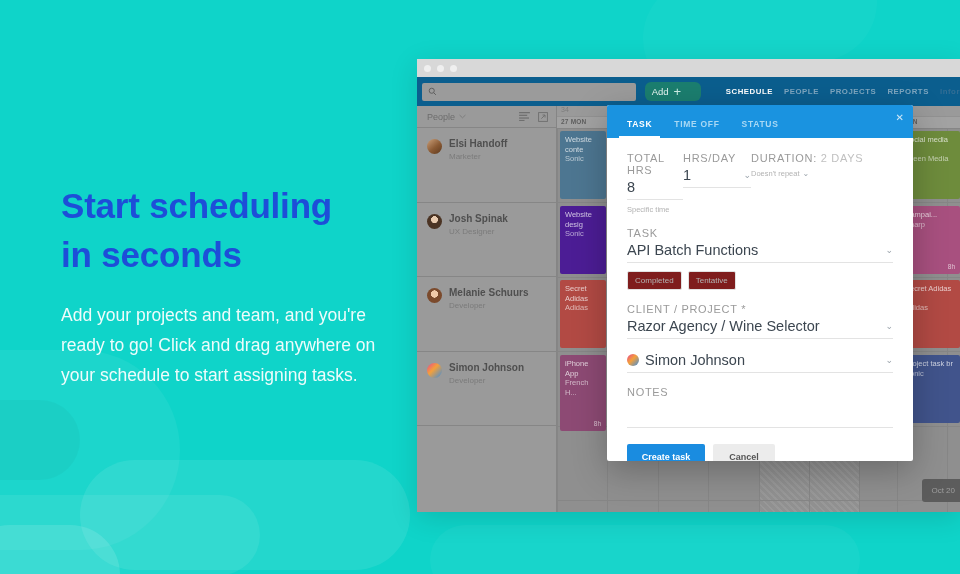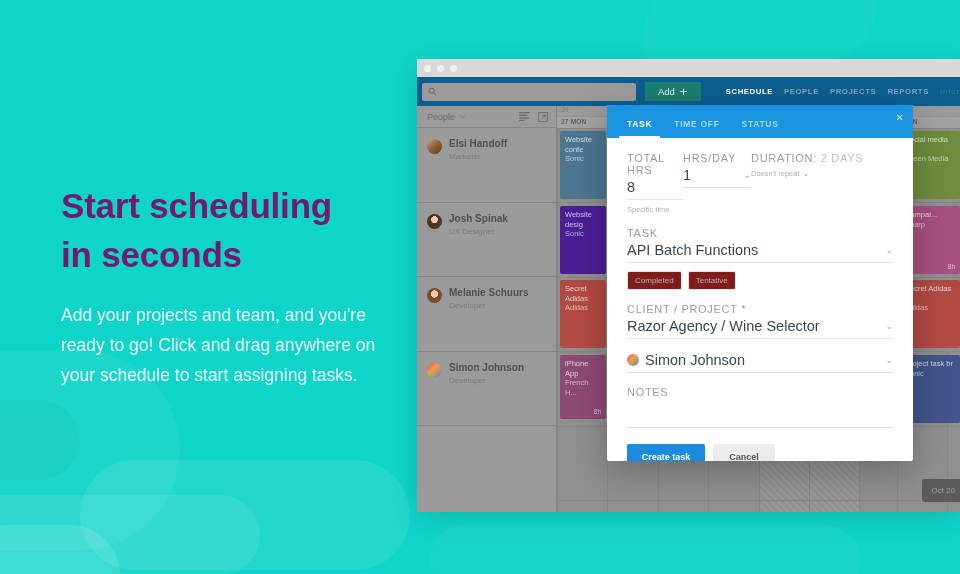--- a/index.html
+++ b/index.html
@@ -19,21 +19,21 @@
   .p3{left:-40px;top:525px;width:160px;height:100px;border-radius:60px;background:rgba(255,255,255,.12);}
   .p4{left:-60px;top:495px;width:320px;height:80px;border-radius:50px;background:rgba(255,255,255,.075);}
   .p5{left:-80px;top:400px;width:160px;height:80px;border-radius:0 60px 60px 0;background:rgba(0,0,0,.03);}
   .p6{left:430px;top:525px;width:430px;height:70px;border-radius:40px;background:rgba(255,255,255,.04);}
   .p7{left:640px;top:-40px;width:240px;height:120px;border-radius:60px;background:rgba(255,255,255,.028);transform:rotate(-18deg);}
 
   
   .copy{position:absolute;left:61px;top:181px;width:330px;color:#fff;}
   .copy h1{
     margin:0;font-size:35px;line-height:49px;font-weight:bold;
-    letter-spacing:-.2px;color:#701a75;
+    letter-spacing:-.2px;color:#1d4ed8;
   }
   .copy p{
     margin:21px 0 0 0;font-size:17.5px;line-height:30px;
     color:rgba(255,255,255,.93);font-weight:normal;
   }
 
   
   .app-window{
     position:absolute;left:417px;top:59px;width:543px;height:453px;
     background:#d8d8d8;overflow:hidden;
@@ -48,23 +48,23 @@
     padding:0 0 0 5px;position:relative;
   }
   .search{
     width:272px;height:18px;background:#9b9b9b;border-radius:2px;
     display:flex;align-items:center;padding:0 6px;box-sizing:border-box;
   }
   .search svg{flex:0 0 auto;}
   .search-text{font-size:8px;color:#cfcfcf;margin-left:4px;}
   .add-btn{
     margin-left:9px;height:19px;min-width:42px;padding:0 7px;
-    background:#1b7e6f;border-radius:0;color:#e8f6f3;
+    background:#1b7e6f;border-radius:6px;color:#e8f6f3;
     font-size:9.5px;display:flex;align-items:center;gap:5px;
-    justify-content:center;
+    justify-content:flex-start;
   }
   .add-btn .plus{font-size:13px;line-height:1;color:#cfeee7;}
   .nav{display:flex;align-items:center;gap:11px;margin-left:25px;}
   .nav span{font-size:7.8px;letter-spacing:.55px;color:#7ea6bf;font-weight:bold;}
   .nav span.active{color:#ffffff;}
   .nav span.muted{color:#336e95;}
 
   
   .body-area{position:relative;height:406px;background:#8f8f8f;display:flex;}
 
@@ -344,21 +344,21 @@
           <div class="t2">Sonic</div>
         </div>
         <div class="task" style="left:3px;top:78px;width:46px;height:68px;background:#4c1d95">
           <div>Website desig</div>
           <div class="t2">Sonic</div>
         </div>
         <div class="task" style="left:3px;top:152px;width:46px;height:68px;background:#b24a44">
           <div>Secret Adidas</div>
           <div class="t2">Adidas</div>
         </div>
-        <div class="task" style="left:3px;top:227px;width:46px;height:64px;background:#8d4a74">
+        <div class="task" style="left:3px;top:227px;width:46px;height:76px;background:#8d4a74">
           <div>iPhone App</div>
           <div class="t2">French H...</div>
           <div class="hrs">8h</div>
         </div>
 
         <div class="task" style="left:343px;top:3px;width:60px;height:68px;background:#6e8c3c">
           <div>Social media st</div>
           <div class="t2">Green Media G</div>
         </div>
         <div class="task" style="left:343px;top:78px;width:60px;height:68px;background:#a8507f">

